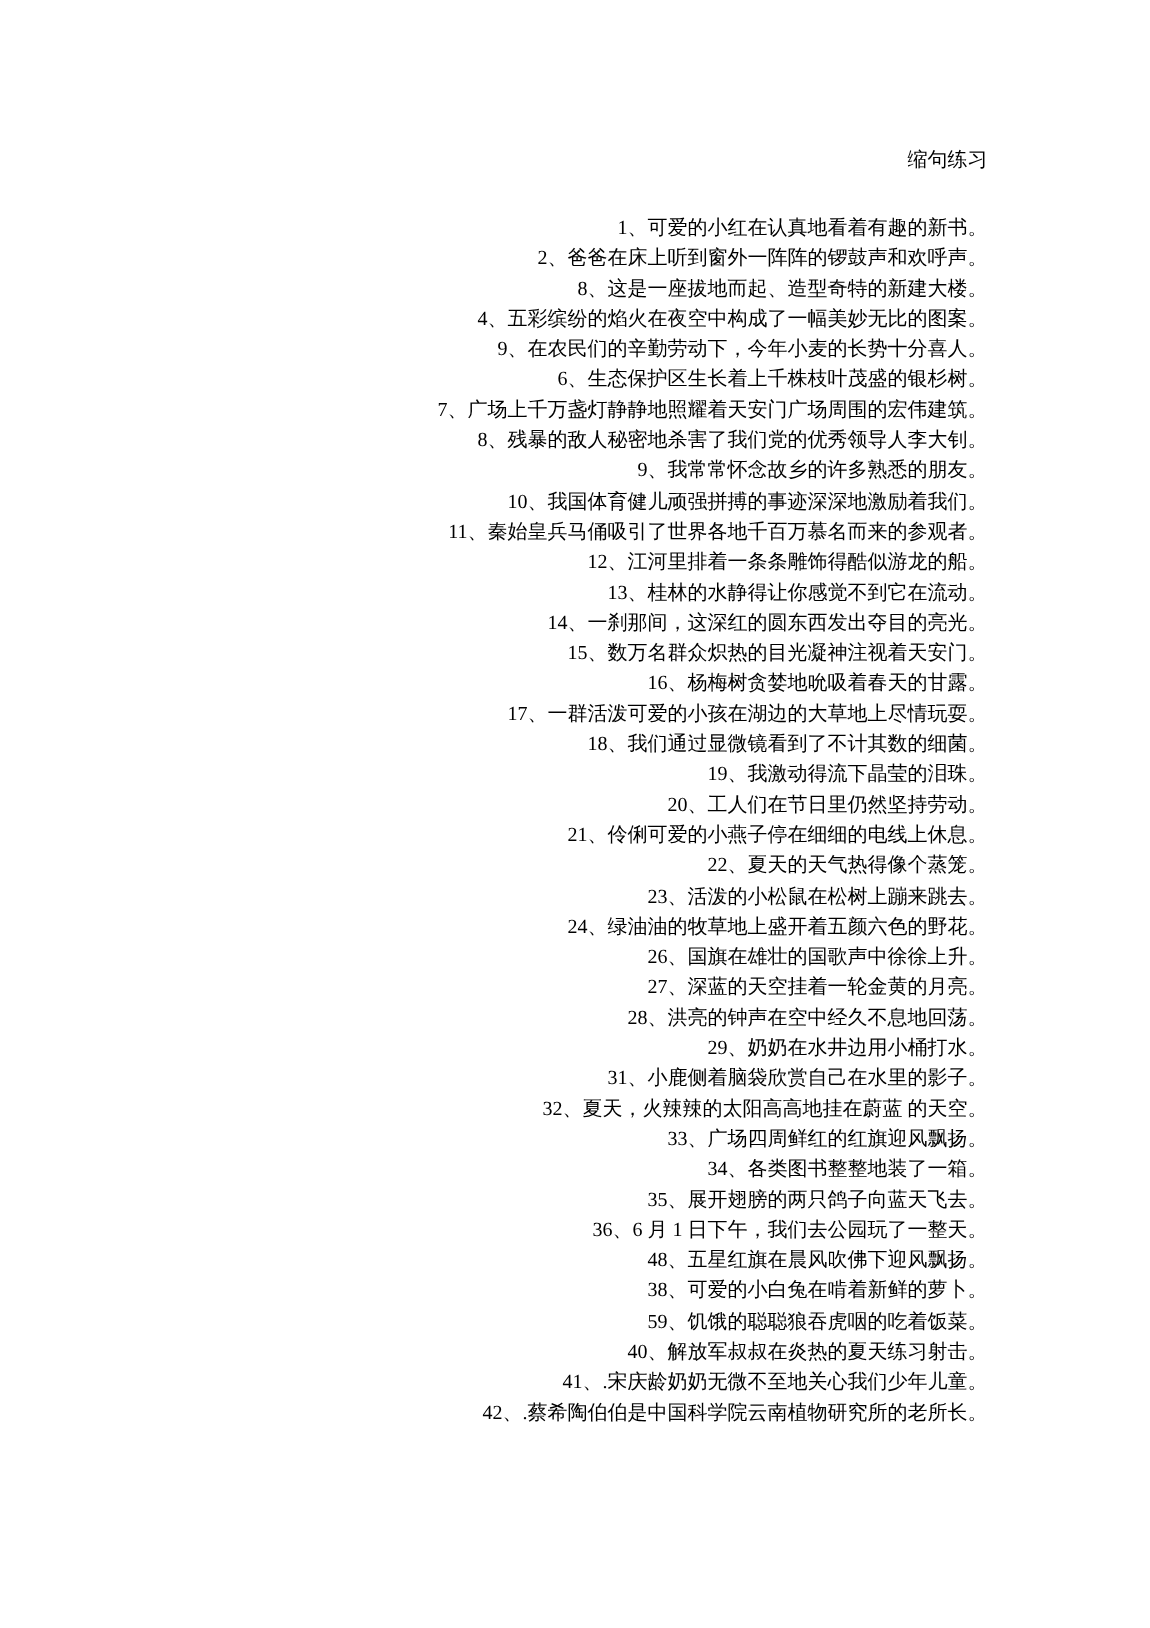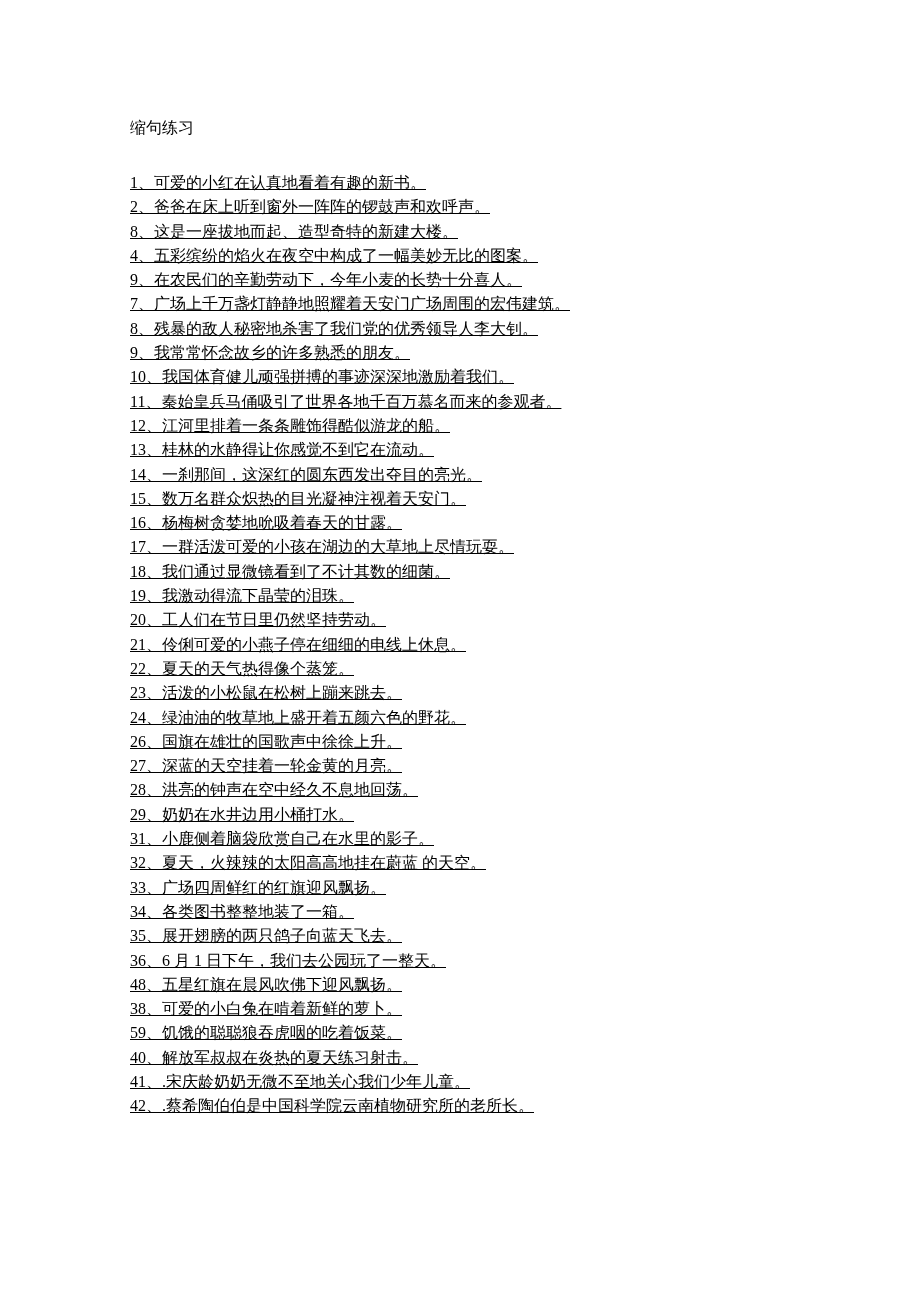--- a/index.html
+++ b/index.html
@@ -1,53 +1,54 @@
 <!DOCTYPE html>
 <html><head>
   <meta charset="utf-8">
   <style>
     * {
       margin: 0;
       padding: 0;
       box-sizing: border-box;
+      text-align: right;
     }
     body {
       width: 920px;
       height: 1302px;
       background: #ffffff;
       font-family: "SimSun", "宋体", serif;
       padding: 118px 130px 0 130px;
     }
     .title {
       font-size: 16px;
       color: #000000;
       margin-bottom: 32px;
     }
     .list {
       display: flex;
       flex-direction: column;
-      text-decoration: underline;
     }
     .item {
       font-size: 16px;
       color: #000000;
       line-height: 24.3px;
       white-space: nowrap;
     }
   </style>
 </head>
 <body>
 
 <div class="title">缩句练习</div>
 <div class="list">
     <div class="item">1、可爱的小红在认真地看着有趣的新书。</div>
     <div class="item">2、爸爸在床上听到窗外一阵阵的锣鼓声和欢呼声。</div>
     <div class="item">8、这是一座拔地而起、造型奇特的新建大楼。</div>
     <div class="item">4、五彩缤纷的焰火在夜空中构成了一幅美妙无比的图案。</div>
     <div class="item">9、在农民们的辛勤劳动下，今年小麦的长势十分喜人。</div>
+    <div class="item">6、生态保护区生长着上千株枝叶茂盛的银杉树。</div>
     <div class="item">7、广场上千万盏灯静静地照耀着天安门广场周围的宏伟建筑。</div>
     <div class="item">8、残暴的敌人秘密地杀害了我们党的优秀领导人李大钊。</div>
     <div class="item">9、我常常怀念故乡的许多熟悉的朋友。</div>
     <div class="item">10、我国体育健儿顽强拼搏的事迹深深地激励着我们。</div>
     <div class="item">11、秦始皇兵马俑吸引了世界各地千百万慕名而来的参观者。</div>
     <div class="item">12、江河里排着一条条雕饰得酷似游龙的船。</div>
     <div class="item">13、桂林的水静得让你感觉不到它在流动。</div>
     <div class="item">14、一刹那间，这深红的圆东西发出夺目的亮光。</div>
     <div class="item">15、数万名群众炽热的目光凝神注视着天安门。</div>
     <div class="item">16、杨梅树贪婪地吮吸着春天的甘露。</div>

